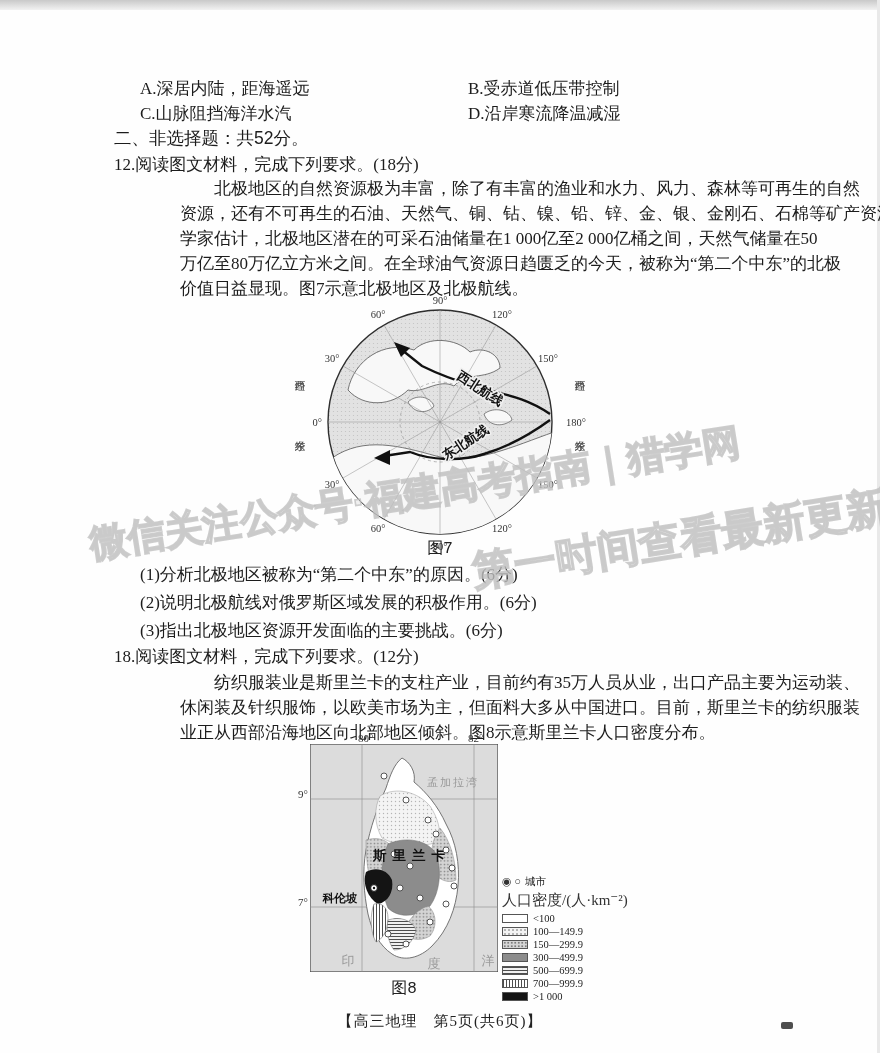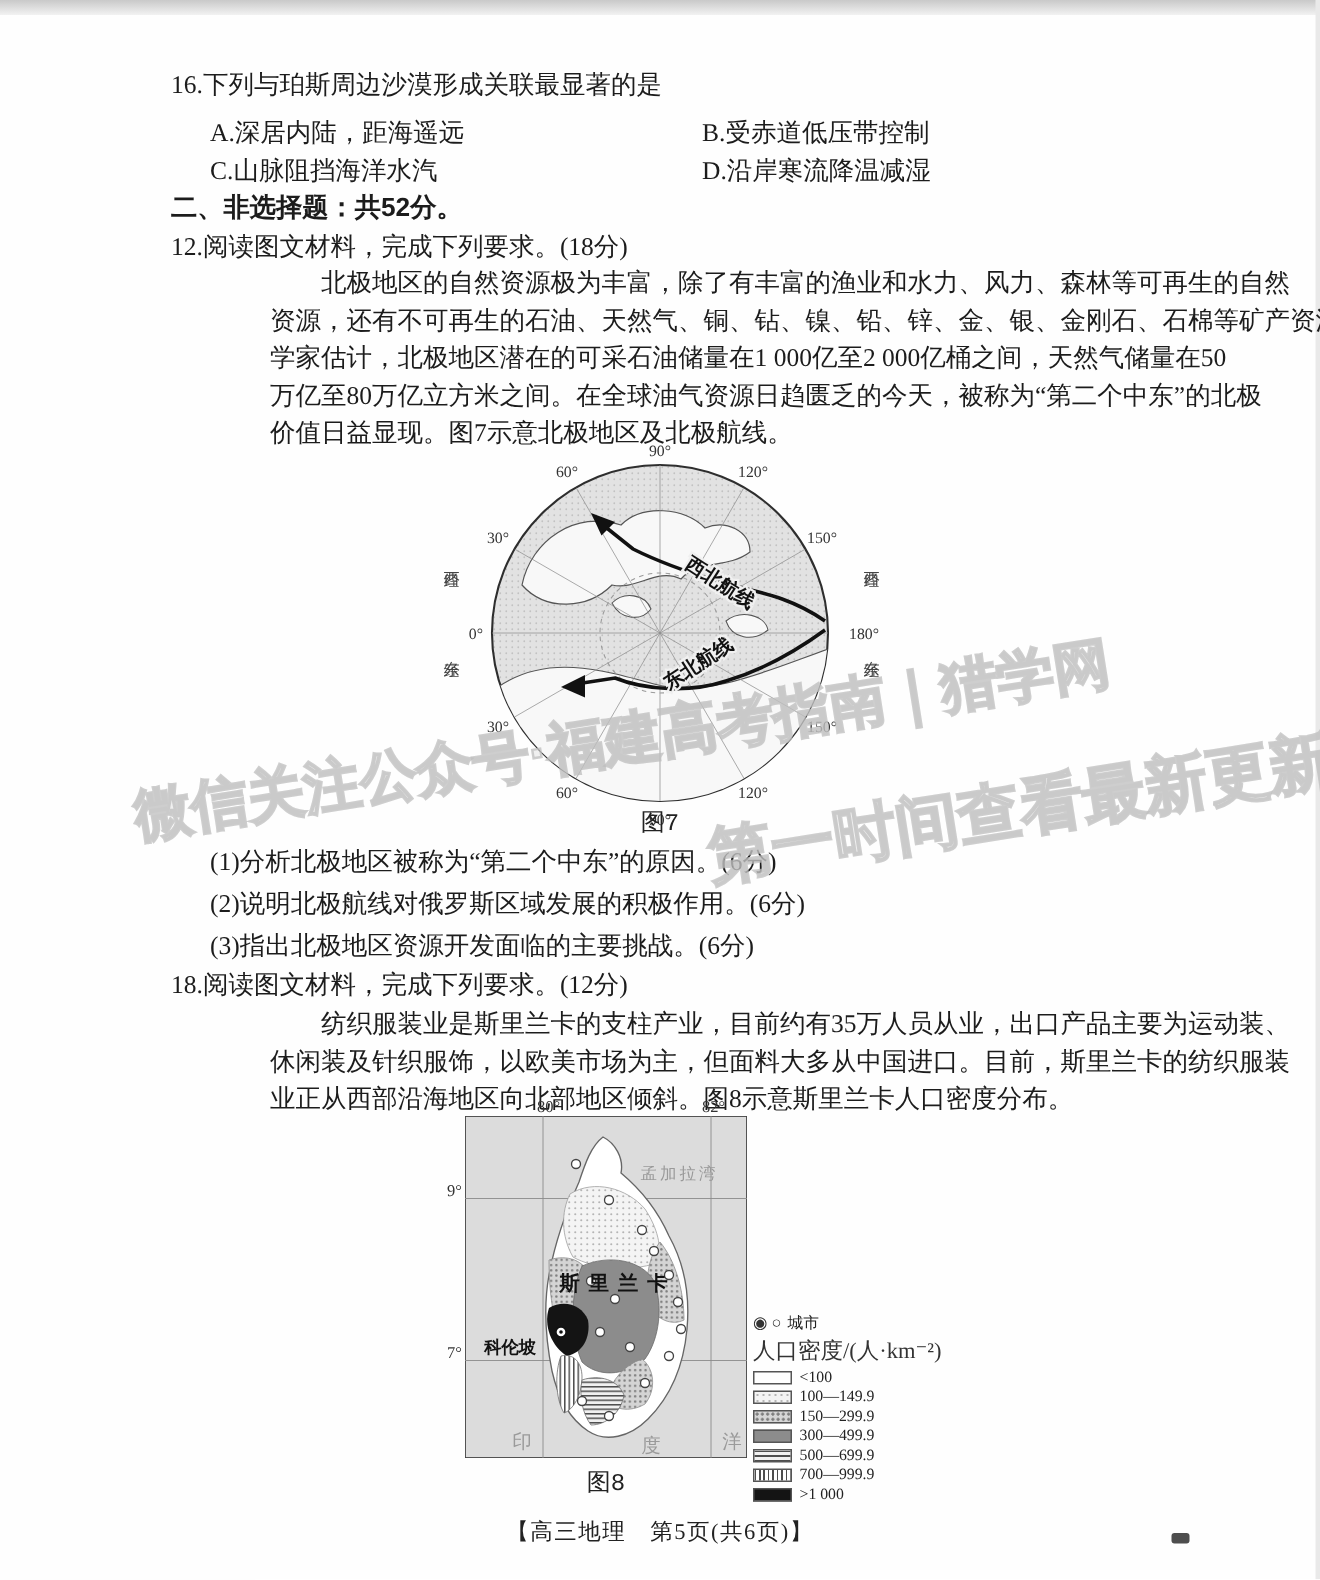--- a/index.html
+++ b/index.html
@@ -6,21 +6,21 @@
   .sheet{
     position:relative;width:880px;height:1053px;overflow:hidden;
     background:#fefefe;
     font-family:"Liberation Serif","DejaVu Serif",serif;
     color:#1c1c1c;
   }
   .scan-top{position:absolute;left:0;top:0;width:880px;height:10px;
     background:linear-gradient(#c9c9c9,#f2f2f2);}
   .scan-right{position:absolute;right:0;top:0;width:3px;height:1053px;background:#e9e9e9;}
   .tline{position:absolute;font-size:17px;line-height:25px;white-space:nowrap;}
-  .bold{font-weight:700;font-family:"Liberation Sans","DejaVu Sans",sans-serif;}
+  .bold{font-weight:400;font-family:"Liberation Sans","DejaVu Sans",sans-serif;}
   .para{position:absolute;width:612px;font-size:17px;line-height:25px;}
   .para .pl{white-space:nowrap;margin-left:40px;}
   
   .fig7{position:absolute;left:288px;top:294px;width:304px;height:266px;}
   .vtext{position:absolute;writing-mode:vertical-rl;text-orientation:upright;
     font-size:10.5px;color:#444;letter-spacing:1px;line-height:1;}
   .figcap{position:absolute;font-size:16px;color:#222;text-align:center;font-family:Liberation Mono, monospace;}
   
   .fig8{position:absolute;left:298px;top:736px;width:345px;height:260px;font-family:"Liberation Serif","DejaVu Serif",serif;}
   .coord{position:absolute;font-size:11px;color:#333;text-align:center;}
@@ -47,21 +47,20 @@
   .footer{position:absolute;left:0;top:1012px;width:880px;text-align:center;
     font-size:15px;letter-spacing:1px;color:#222;}
 </style>
 </head>
 <body>
 
 <div class="sheet">
   <div class="scan-top"></div>
   <div class="scan-right"></div>
 
-  <div class="tline" style="left:114px;top:44px">16.下列与珀斯周边沙漠形成关联最显著的是</div>
   <div class="tline" style="left:140px;top:76px">A.深居内陆，距海遥远</div>
   <div class="tline" style="left:468px;top:76px">B.受赤道低压带控制</div>
   <div class="tline" style="left:140px;top:101px">C.山脉阻挡海洋水汽</div>
   <div class="tline" style="left:468px;top:101px">D.沿岸寒流降温减湿</div>
 
   <div class="tline bold" style="left:114px;top:126px;font-size:17.5px">二、非选择题：共52分。</div>
 
   <div class="tline" style="left:114px;top:152px">12.阅读图文材料，完成下列要求。(18分)</div>
   <div class="para" style="left:140px;top:176px">
     <div class="pl" style="text-indent:2em">北极地区的自然资源极为丰富，除了有丰富的渔业和水力、风力、森林等可再生的自然</div>

